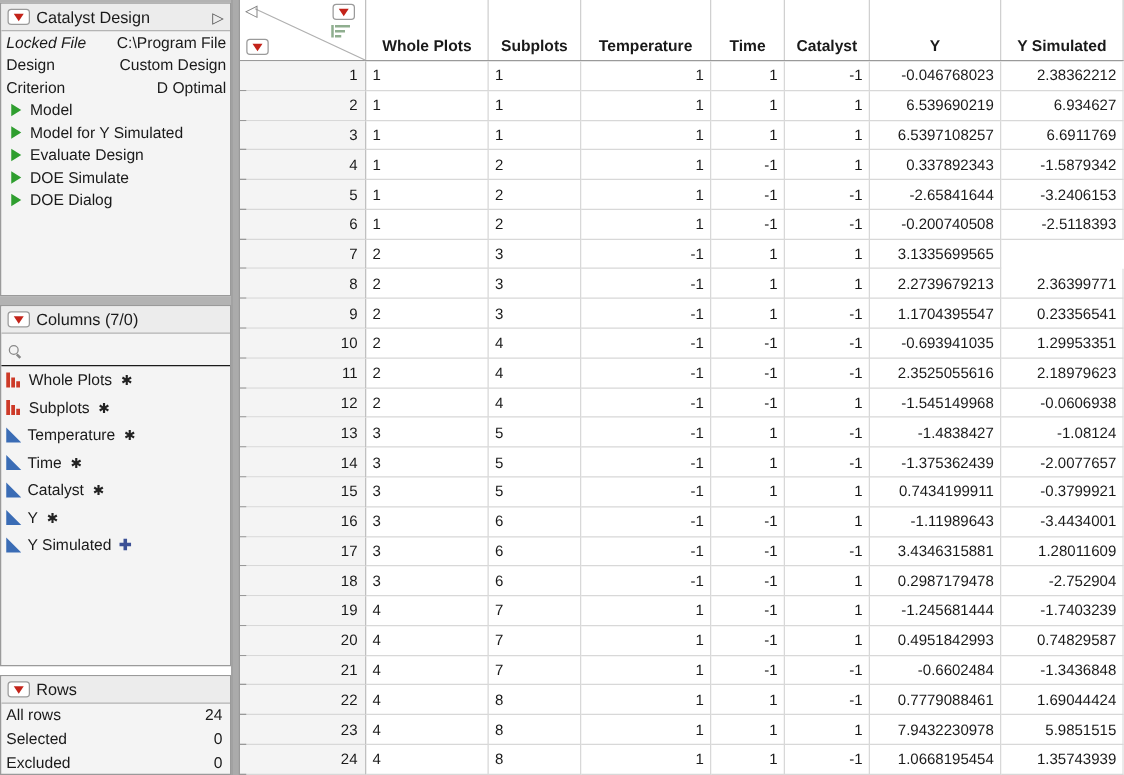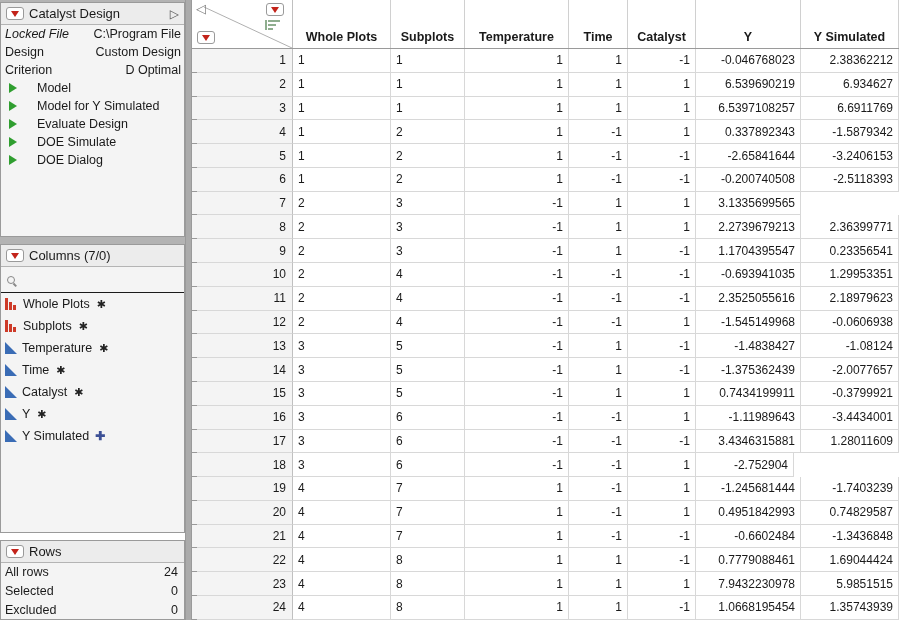--- a/index.html
+++ b/index.html
@@ -33,21 +33,21 @@
   }
   .red-btn::after {
     content:""; width:0; height:0; margin-top:1px;
     border-top:6px solid #c3231a; border-left:4px solid transparent; border-right:4px solid transparent;
   }
 
   .prop-row { display:flex; justify-content:space-between; padding:1px 3px 1px 4px; font-size:12.5px; line-height:16px; white-space:nowrap; }
   .prop-label.italic { font-style:italic; }
   .prop-value { overflow:hidden; }
 
-  .outline-item { display:flex; align-items:center; gap:20px; padding:2px 0 2px 8px; font-size:12.5px; line-height:14px; }
+  .outline-item { display:flex; align-items:center; gap:7px; padding:2px 0 2px 8px; font-size:12.5px; line-height:14px; }
   .green-arrow { width:0; height:0; flex:none;
     border-left:8px solid #2f9e2f; border-top:5px solid transparent; border-bottom:5px solid transparent; }
 
   .search-row { height:26px; display:flex; align-items:center; padding-left:6px; border-bottom:1px solid #1a1a1a; }
   .mag { width:8px; height:8px; border:1.5px solid #888; border-radius:50%; position:relative; flex:none; }
   .mag::after { content:""; position:absolute; width:4px; height:1.5px; background:#888; transform:rotate(45deg); left:5px; top:7px; }
   .search-input { border:none; outline:none; background:transparent; font-size:12px; width:120px; margin-left:4px; }
 
   .col-item { display:flex; align-items:center; gap:5px; height:22px; padding:0 4px; font-size:12.5px; }
   .icon-bars { display:inline-flex; align-items:flex-end; gap:1px; height:12px; width:13px; flex:none; }
@@ -416,20 +416,21 @@
           <div class="td right" style="width: 105px;">3.4346315881</div>
           <div class="td right" style="width: 98px;">1.28011609</div>
         </div>
         <div class="tr">
           <div class="rowhead">18</div>
           <div class="td left" style="width: 98px;">3</div>
           <div class="td left" style="width: 74px;">6</div>
           <div class="td right" style="width: 104px;">-1</div>
           <div class="td right" style="width: 59px;">-1</div>
           <div class="td right" style="width: 68px;">1</div>
+          <div class="td right" style="width: 105px;">0.2987179478</div>
           <div class="td right" style="width: 98px;">-2.752904</div>
         </div>
         <div class="tr">
           <div class="rowhead">19</div>
           <div class="td left" style="width: 98px;">4</div>
           <div class="td left" style="width: 74px;">7</div>
           <div class="td right" style="width: 104px;">1</div>
           <div class="td right" style="width: 59px;">-1</div>
           <div class="td right" style="width: 68px;">1</div>
           <div class="td right" style="width: 105px;">-1.245681444</div>

